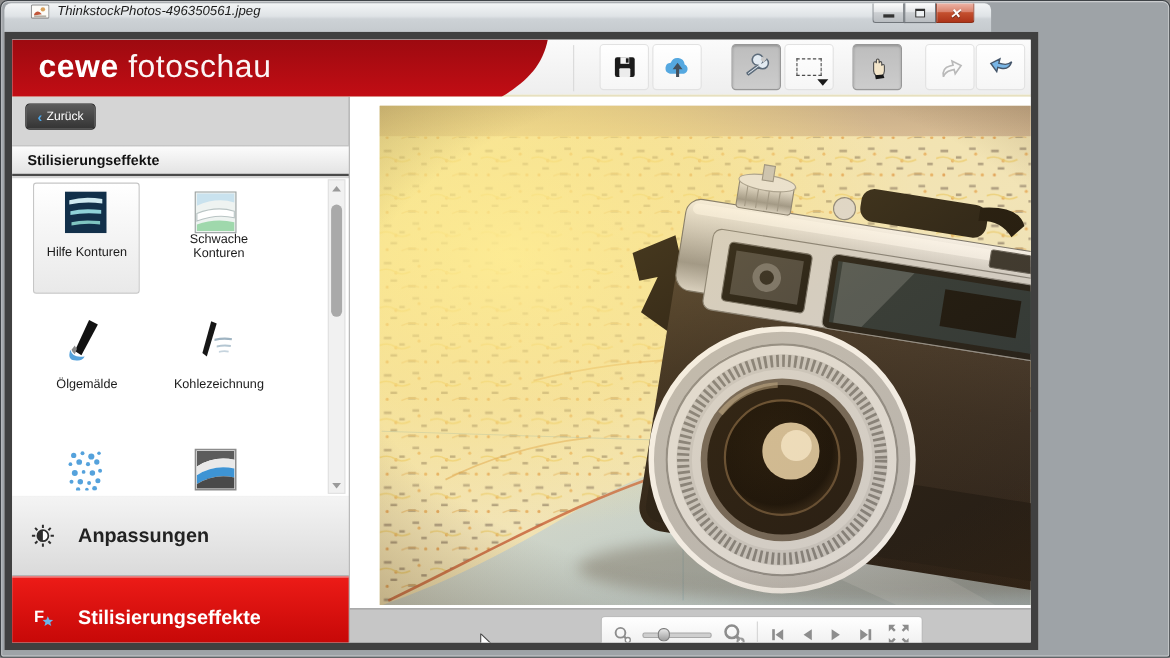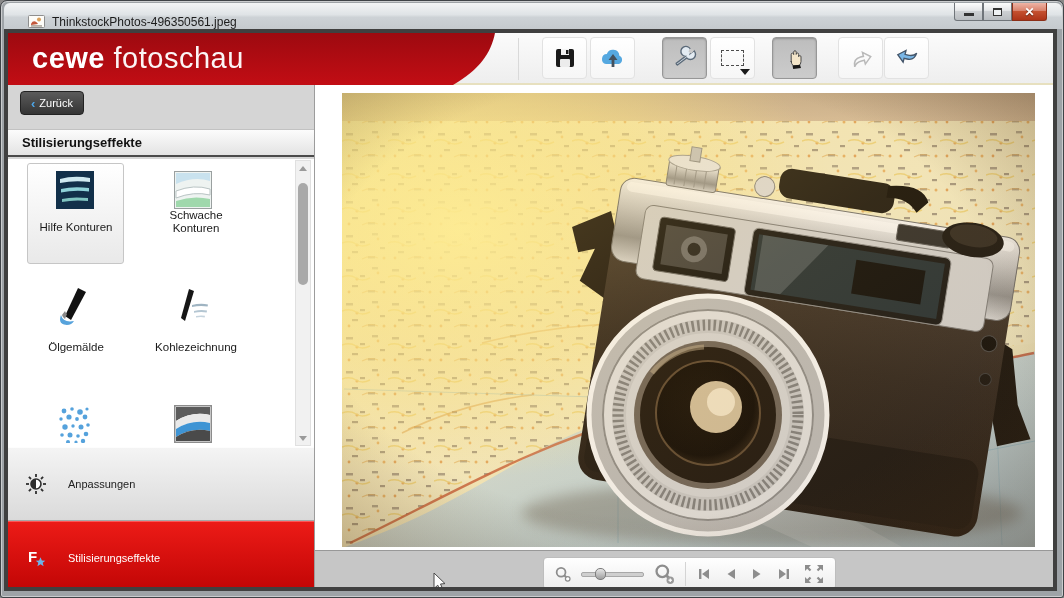--- a/index.html
+++ b/index.html
@@ -1,37 +1,37 @@
 <!DOCTYPE html>
 <html><head>
 <meta charset="utf-8">
 <style>
   html,body{margin:0;padding:0;background:#888;font-family:"Liberation Sans",sans-serif;}
   *{box-sizing:border-box;}
   .window{position:relative;width:1064px;height:598px;background:#9ea3a7;border:1px solid #3f4347;
           border-radius:7px 7px 3px 3px;overflow:hidden;
           box-shadow:inset 0 0 0 1px rgba(255,255,255,.45);}
   
-  .titlebar{position:absolute;left:3px;top:2px;width:1058px;height:26px;
+  .titlebar{position:absolute;left:3px;top:2px;width:897px;height:26px;
             background:linear-gradient(#f3f5f6,#dfe3e6 45%,#cdd2d6 55%,#c5cace);
-            border-radius:6px 6px 0 0;display:flex;align-items:flex-end;}
+            border-radius:6px 6px 0 0;display:flex;align-items:flex-start;font-style:italic;}
   .title-icon{width:17px;height:15px;margin-left:24px;flex:0 0 auto;}
   .title-text{margin-left:7px;font-size:12px;color:#1c1c1c;}
   .win-controls{position:absolute;top:0;right:15px;display:flex;}
   .win-btn{width:29px;height:18px;border:1px solid #70757a;border-top:none;background:linear-gradient(#fdfdfd,#e3e5e7 45%,#cdd0d3 50%,#b9bdc1);
            display:flex;align-items:center;justify-content:center;}
   .win-btn.min{border-radius:0 0 0 3px;}
   .win-btn.close{width:35px;border-radius:0 0 3px 0;
            background:linear-gradient(#eeb4a6,#d9826c 45%,#c4502f 50%,#ad3419);border-color:#8c2f18;}
   .glyph-min{width:10px;height:3px;background:#333;margin-top:6px;}
   .glyph-max{width:9px;height:8px;border:1px solid #333;border-top:2px solid #333;background:#eef1f3;}
   .glyph-close{color:#fff;font-size:12px;font-weight:bold;text-shadow:0 1px 1px rgba(0,0,0,.5);line-height:1;}
   
-  .content{position:absolute;left:3px;top:28px;width:1053px;height:562px;background:#fff;overflow:hidden;
-           border:4px solid #404040;}
+  .content{position:absolute;left:3px;top:28px;width:940px;height:562px;background:#fff;overflow:hidden;
+           border:7px solid #404040;}
   
   .header{position:absolute;left:0;top:0;width:100%;height:52px;
           background:linear-gradient(#fbfbfb,#eeeeee);border-bottom:2px solid #e7e0bf;}
   .red-curve{position:absolute;left:0;top:0;width:500px;height:52px;}
   .brand{position:absolute;left:24px;top:9px;color:#fff;font-size:29px;letter-spacing:.5px;white-space:nowrap;}
   .brand b{font-weight:bold;}
   .brand span{font-weight:normal;opacity:.96;}
   .menu-item{position:absolute;top:57px;color:#fff;font-size:12px;cursor:default;}
   .menu-item.opt{left:326px;top:57px;}
   .menu-item.hlp{left:409px;top:57px;}
@@ -56,21 +56,21 @@
   .fx-label{position:absolute;font-size:11.5px;color:#1a1a1a;text-align:center;line-height:13px;}
   .scrollbar{position:absolute;right:3px;top:1px;bottom:1px;width:16px;background:#f1f1f1;border:1px solid #e0e0e0;}
   .sb-arrow{position:absolute;left:0;width:100%;height:14px;display:flex;align-items:center;justify-content:center;}
   .sb-tri-up{width:0;height:0;border-left:4px solid transparent;border-right:4px solid transparent;border-bottom:5px solid #9a9a9a;}
   .sb-tri-dn{width:0;height:0;border-left:4px solid transparent;border-right:4px solid transparent;border-top:5px solid #9a9a9a;}
   .sb-thumb{position:absolute;left:2px;width:10px;top:22px;height:102px;background:#a9a9a9;border-radius:6px;}
   .categories{position:absolute;left:0;top:362px;width:100%;height:148px;display:flex;flex-direction:column;}
   .cat-row{flex:1;display:flex;align-items:center;padding-left:17px;gap:21px;
            background:linear-gradient(#f4f4f4,#dadada);border-top:1px solid #fdfdfd;border-bottom:1px solid #a6a6a6;}
   .cat-row.selected{background:linear-gradient(#ec1b17,#bf0404);border-top:1px solid #f55;border-bottom:1px solid #8f0000;}
-  .cat-label{font-size:11px;font-weight:normal;color:#222;}
+  .cat-label{font-size:18px;font-weight:bold;color:#222;}
   .cat-row.selected .cat-label{color:#fff;}
   .cat-icon{width:22px;height:22px;flex:0 0 auto;}
   
   .canvas{position:absolute;left:307px;top:52px;width:746px;height:465px;background:#fff;overflow:hidden;}
   .photo{position:absolute;left:27px;top:8px;width:693px;height:454px;}
   .bottombar{position:absolute;left:307px;top:517px;width:746px;height:45px;background:#c6c6c6;border-top:1px solid #989898;}
   .zoom-panel{position:absolute;left:228px;top:6px;width:293px;height:33px;border:1px solid #bdbdbd;border-radius:4px;
               background:linear-gradient(#ffffff,#ededed);display:flex;align-items:center;padding:0 10px;gap:9px;}
   .zp-divider{width:1px;height:24px;background:#d4d4d4;}
   .slider{position:relative;width:72px;height:14px;}

